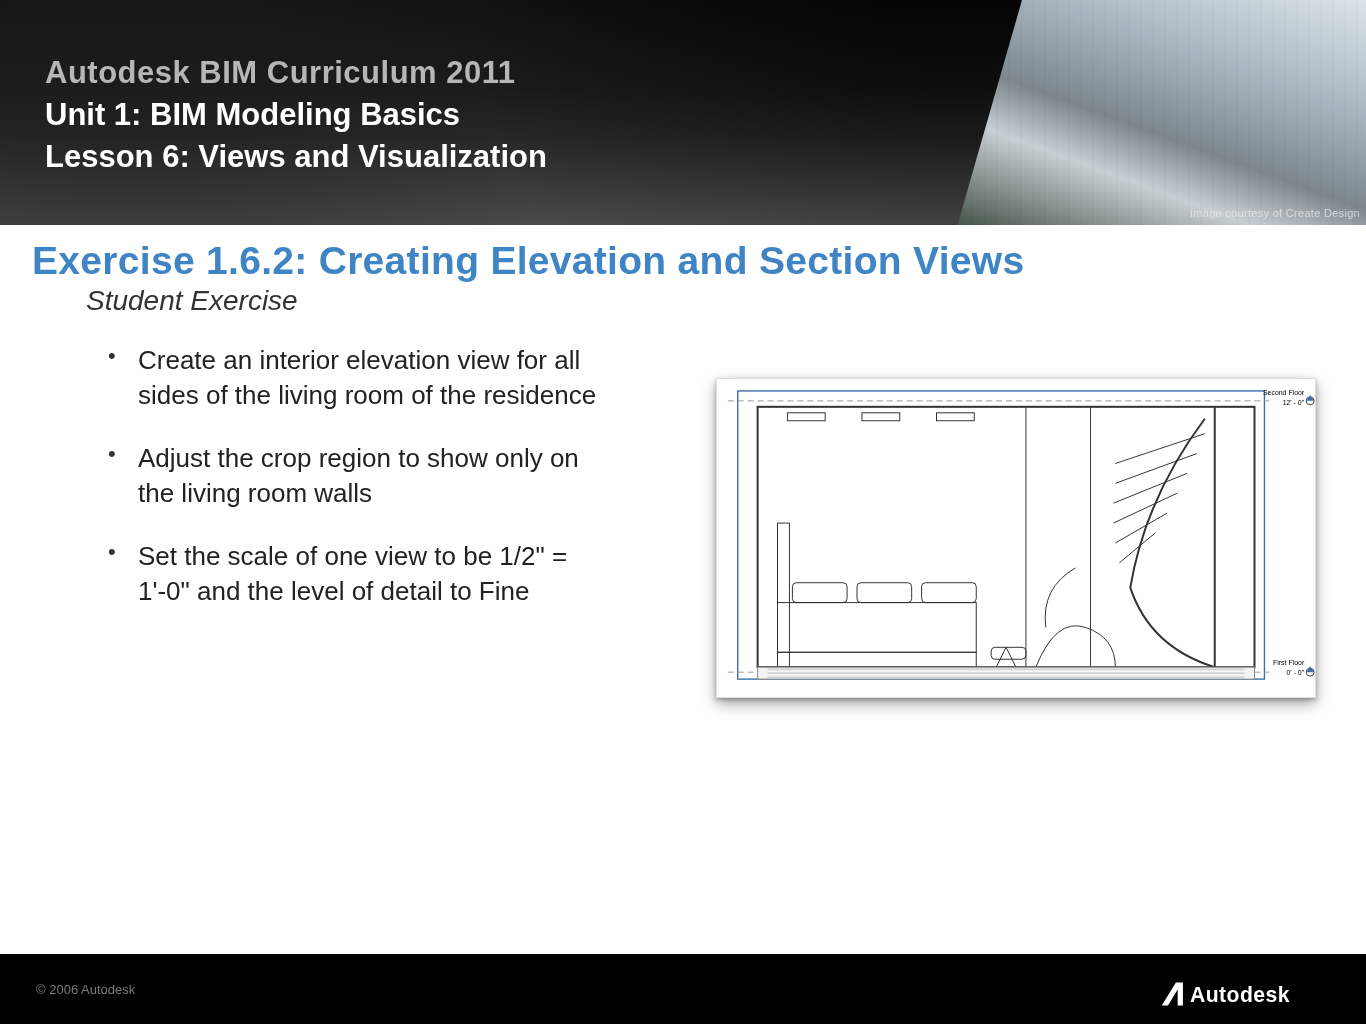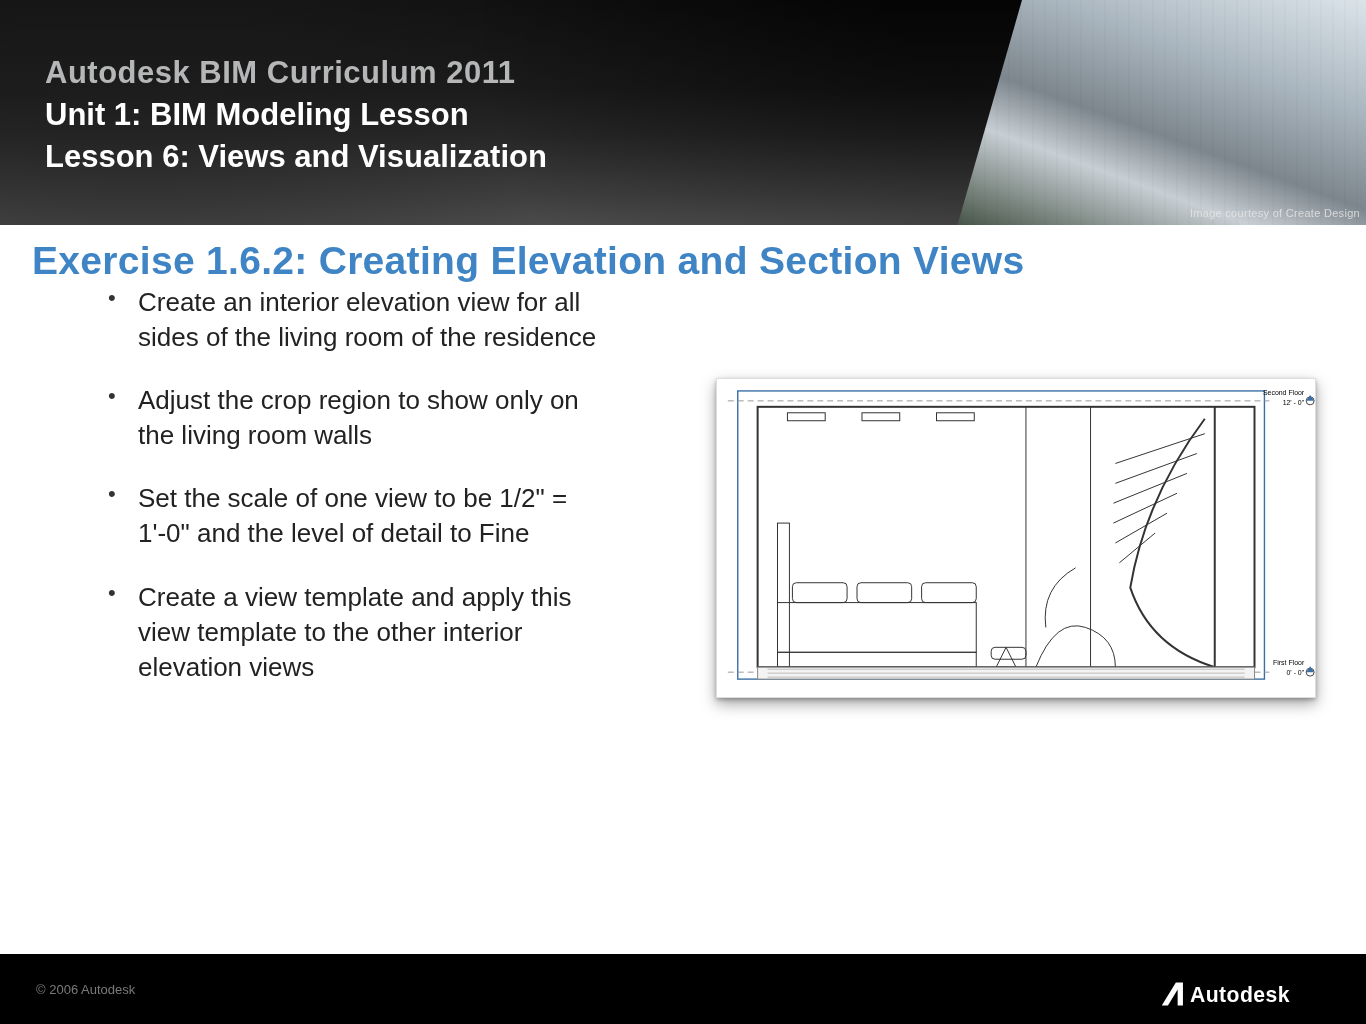--- a/index.html
+++ b/index.html
@@ -53,34 +53,34 @@
 <body>
 
 <div class="slide">
 
   <div class="header-band">
     <div class="header-right">
       <div class="credit">Image courtesy of Create Design</div>
     </div>
     <div class="header-text">
       <div class="line1">Autodesk BIM Curriculum 2011</div>
-      <div class="line2">Unit 1: BIM Modeling Lesson</div>
+      <div class="line2">Unit 1: BIM Modeling Basics</div>
       <div class="line3">Lesson 6: Views and Visualization</div>
     </div>
   </div>
 
   <div class="content">
     <div class="exercise-title">Exercise 1.6.2: Creating Elevation and Section Views</div>
+    <div class="subtitle">Student Exercise</div>
     <div class="body">
       <div class="bullets">
         <ul>
           <li>Create an interior elevation view for all sides of the living room of the residence</li>
           <li>Adjust the crop region to show only on the living room walls</li>
           <li>Set the scale of one view to be 1/2" = 1'-0" and the level of detail to Fine</li>
-          <li>Create a view template and apply this view template to the other interior elevation views</li>
         </ul>
       </div>
     </div>
   </div>
 
   <div class="figure-wrap">
     <svg viewBox="0 0 600 320" preserveAspectRatio="xMidYMid meet">
 
       <rect x="20" y="12" width="530" height="290" fill="none" stroke="#3a6fa6" stroke-width="1.4"></rect>
 

